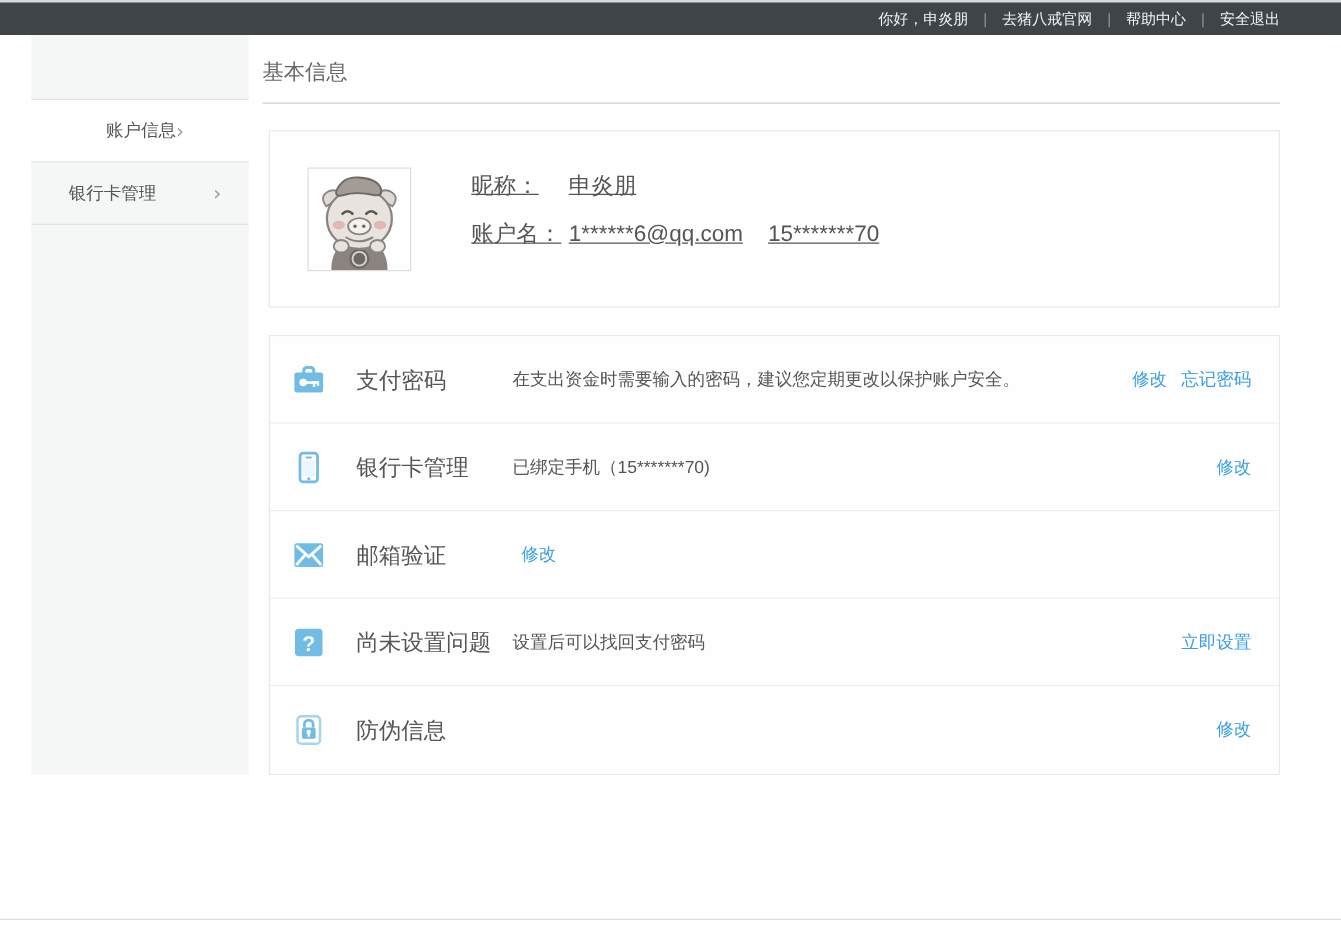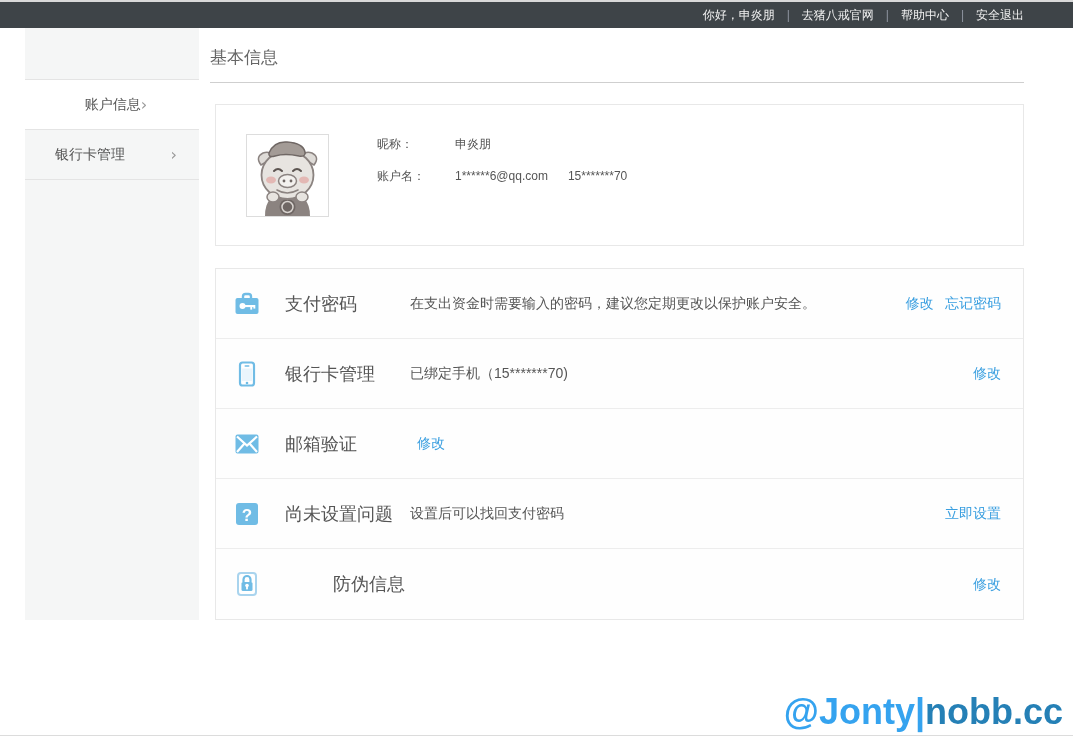--- a/index.html
+++ b/index.html
@@ -55,33 +55,33 @@
   .section-title { font-size: 17px; font-weight: normal; color: #666; margin: 18px 0 13px 11px; }
   .title-rule { border: 0; border-top: 1px solid #cfcfcf; margin: 0 49px 0 11px; }
   .card {
     margin: 21px 49px 0 16px;
     border: 1px solid #e8e8e8;
     background: #fff;
   }
   
   .profile-card { height: 142px; display: flex; padding: 29px 0 0 30px; }
   .avatar { width: 83px; height: 83px; border: 1px solid #ddd; background: #fff; flex-shrink: 0; }
-  .profile-text { margin-left: 48px; padding-top: 2px; font-size: 12px; color: #555; }
+  .profile-text { margin-left: 48px; padding-top: 2px; font-size: 18px; color: #555; text-decoration: underline; }
   .p-row { display: flex; align-items: baseline; margin-bottom: 15px; }
   .p-label { width: 78px; }
   .p-phone { margin-left: 20px; }
   
   .settings-card { margin-top: 22px; }
   .setting-row {
     height: 70px; display: flex; align-items: center;
     padding: 0 22px 0 17px;
     border-bottom: 1px solid #ededed;
     background: #fefefe;
   }
-  .setting-row:last-child { border-bottom: 0; gap: 48px; }
+  .setting-row:last-child { border-bottom: 0; }
   .s-icon { width: 28px; height: 28px; margin-right: 24px; flex-shrink: 0; }
   .s-label { width: 125px; font-size: 18px; color: #555; flex-shrink: 0; }
   .s-desc { flex: 1; font-size: 14px; color: #555; }
   .s-actions { white-space: nowrap; }
   .s-actions a { color: #3a9fe0; font-size: 14px; text-decoration: none; margin-left: 7px; cursor: pointer; }
   
   .watermark {
     position: absolute; right: 10px; bottom: 8px;
     font-size: 36px; font-weight: bold; letter-spacing: 0;
     font-family: "Liberation Sans", sans-serif;
@@ -248,18 +248,15 @@
           <span class="s-desc"></span>
           <span class="s-actions">
             <a>修改</a>
           </span>
         </div>
 
       </div>
     </main>
   </div>
 
-  <div class="watermark">
-    <span class="wm-1">@Jonty|</span><span class="wm-2">nobb.cc</span>
-  </div>
 
   <div class="bottom-line"></div>
 </div>
 
 </body></html>

